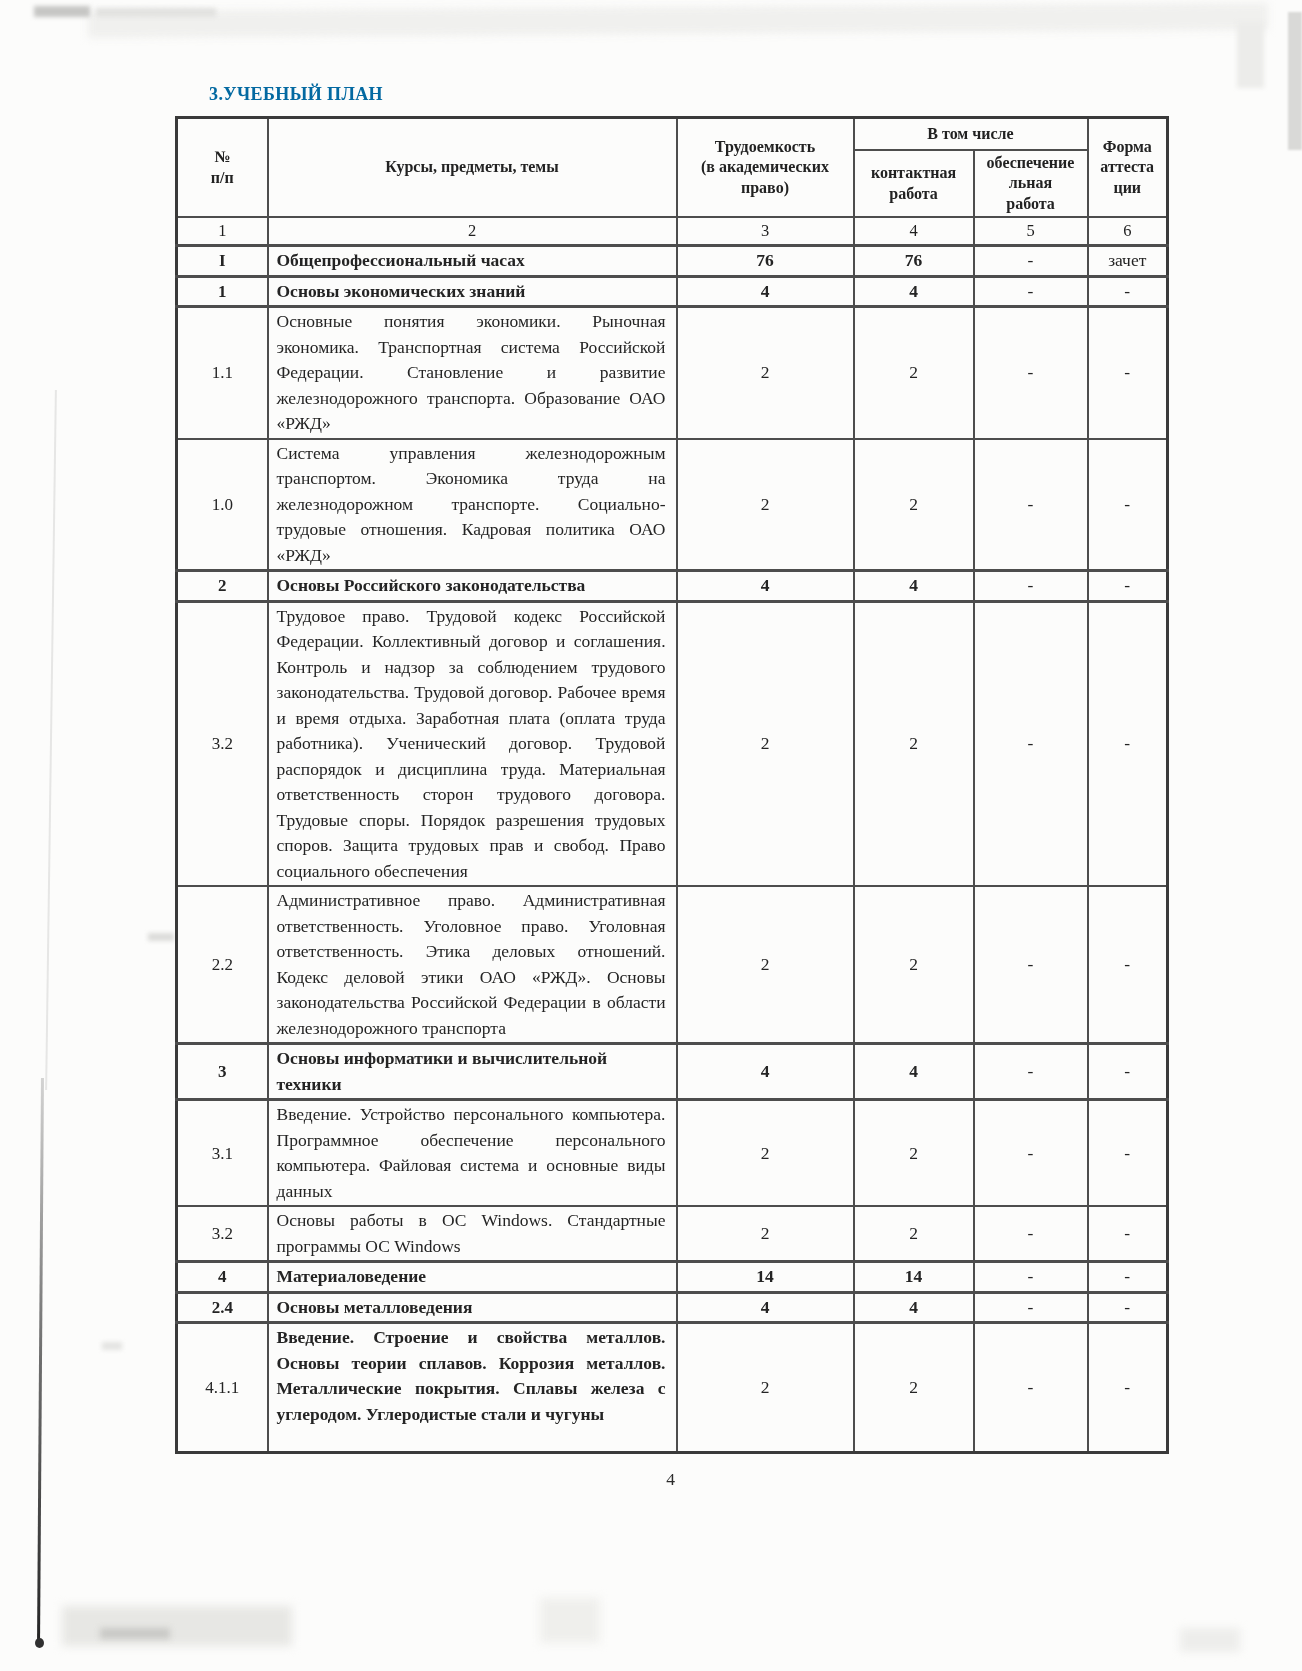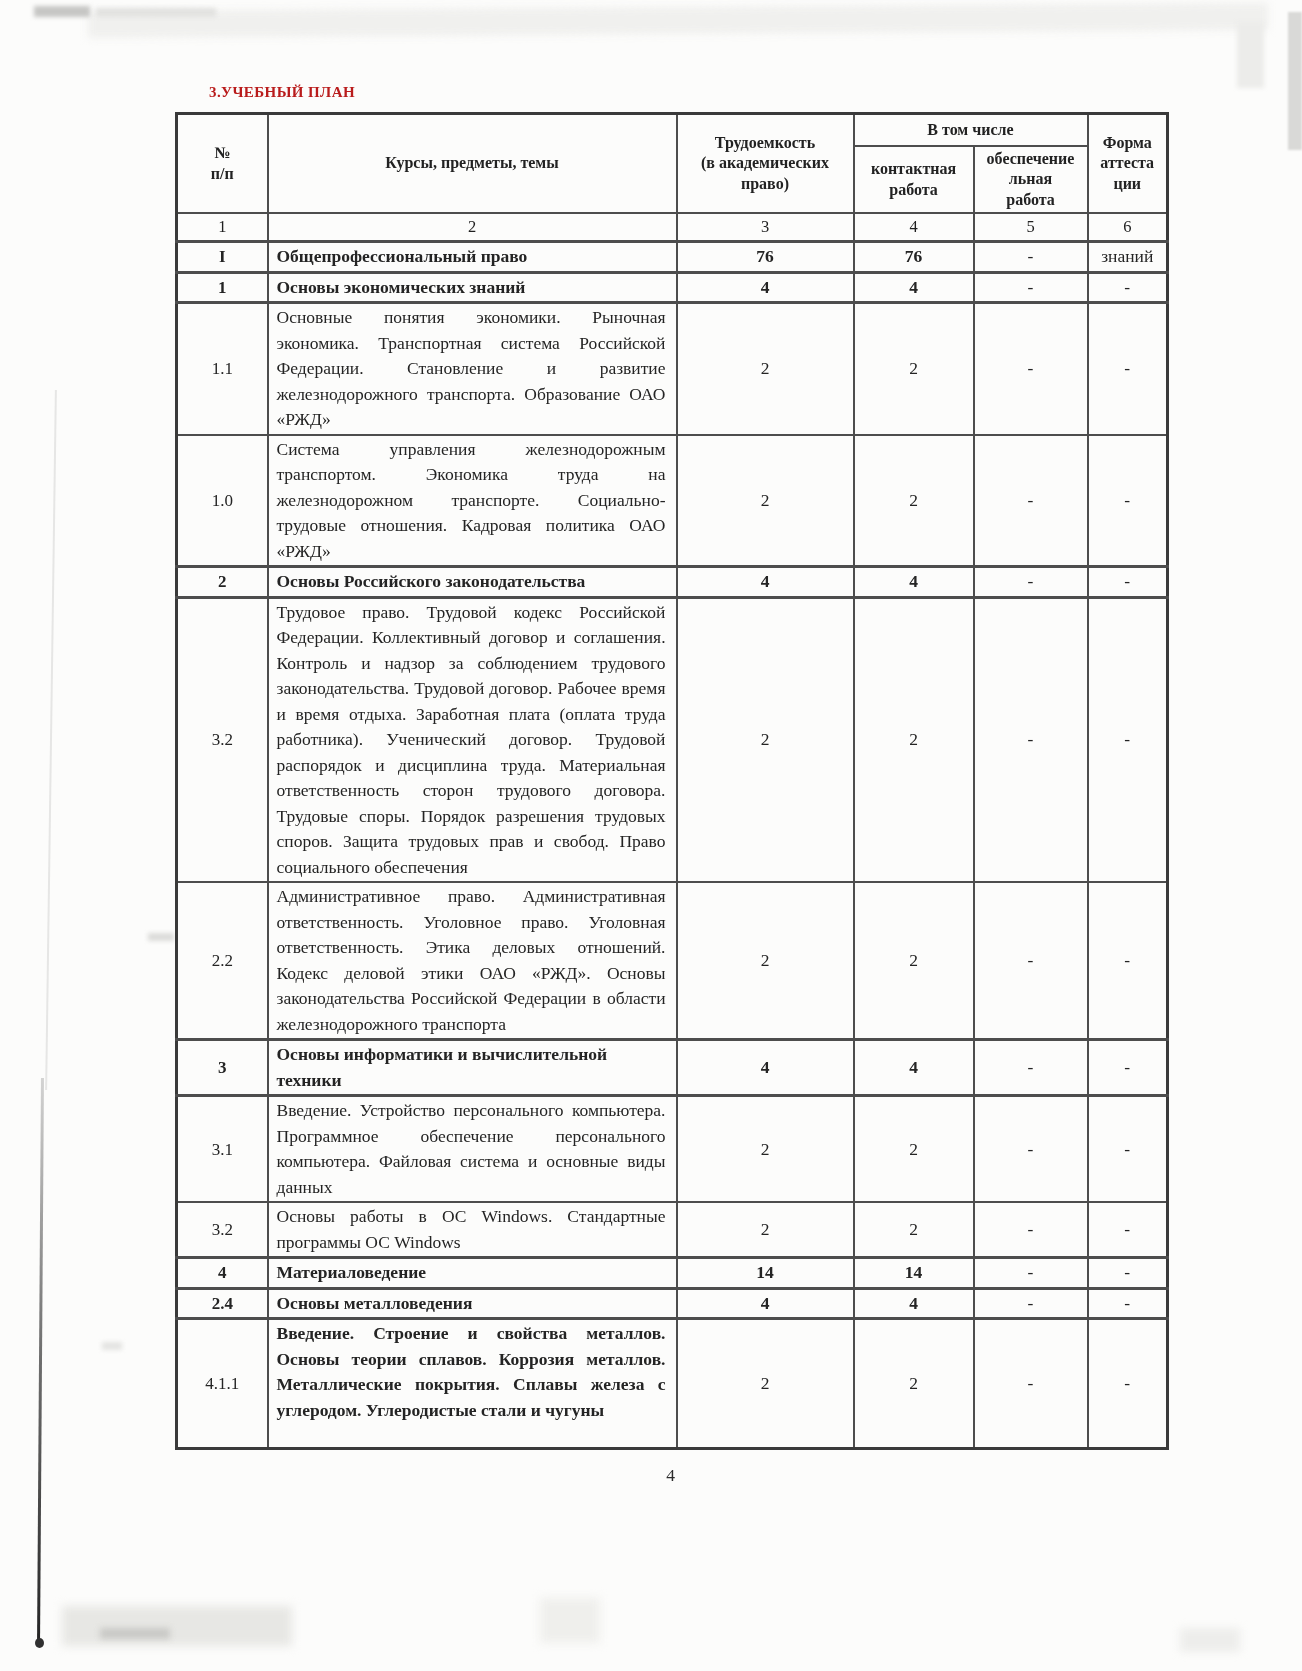--- a/index.html
+++ b/index.html
@@ -4,21 +4,21 @@
 <style>
   html,body{margin:0;padding:0;}
   body{
     width:1302px;height:1671px;position:relative;overflow:hidden;
     background:#fcfcfb;color:#1f1f1f;
     font-family:"Liberation Serif", serif;
   }
   .content{position:relative;padding-top:84px;}
   .doc-title{
     margin:0 0 11px 209px;
-    font-size:15px;font-weight:bold;letter-spacing:.4px;color:#b91c1c;
+    font-size:18px;font-weight:bold;letter-spacing:.4px;color:#0369a1;
   }
   table.curriculum{
     border-collapse:collapse;table-layout:fixed;
     width:991px;margin-left:175px;
     border:3px solid #3a3a3a;
   }
   td,th{
     border:2px solid #4d4d4d;
     padding:0 6px;
     vertical-align:middle;
@@ -124,25 +124,25 @@
         <td>3</td>
         <td>4</td>
         <td>5</td>
         <td>6</td>
       </tr>
     </thead>
     <tbody>
 
       <tr class="section">
         <td class="num">I</td>
-        <td class="topic">Общепрофессиональный  право</td>
+        <td class="topic">Общепрофессиональный  часах</td>
         <td class="hours">76</td>
         <td class="hours">76</td>
         <td class="misc">-</td>
-        <td class="misc">знаний</td>
+        <td class="misc">зачет</td>
       </tr>
 
       <tr class="section">
         <td class="num">1</td>
         <td class="topic">Основы экономических знаний</td>
         <td class="hours">4</td>
         <td class="hours">4</td>
         <td class="misc">-</td>
         <td class="misc">-</td>
       </tr>

